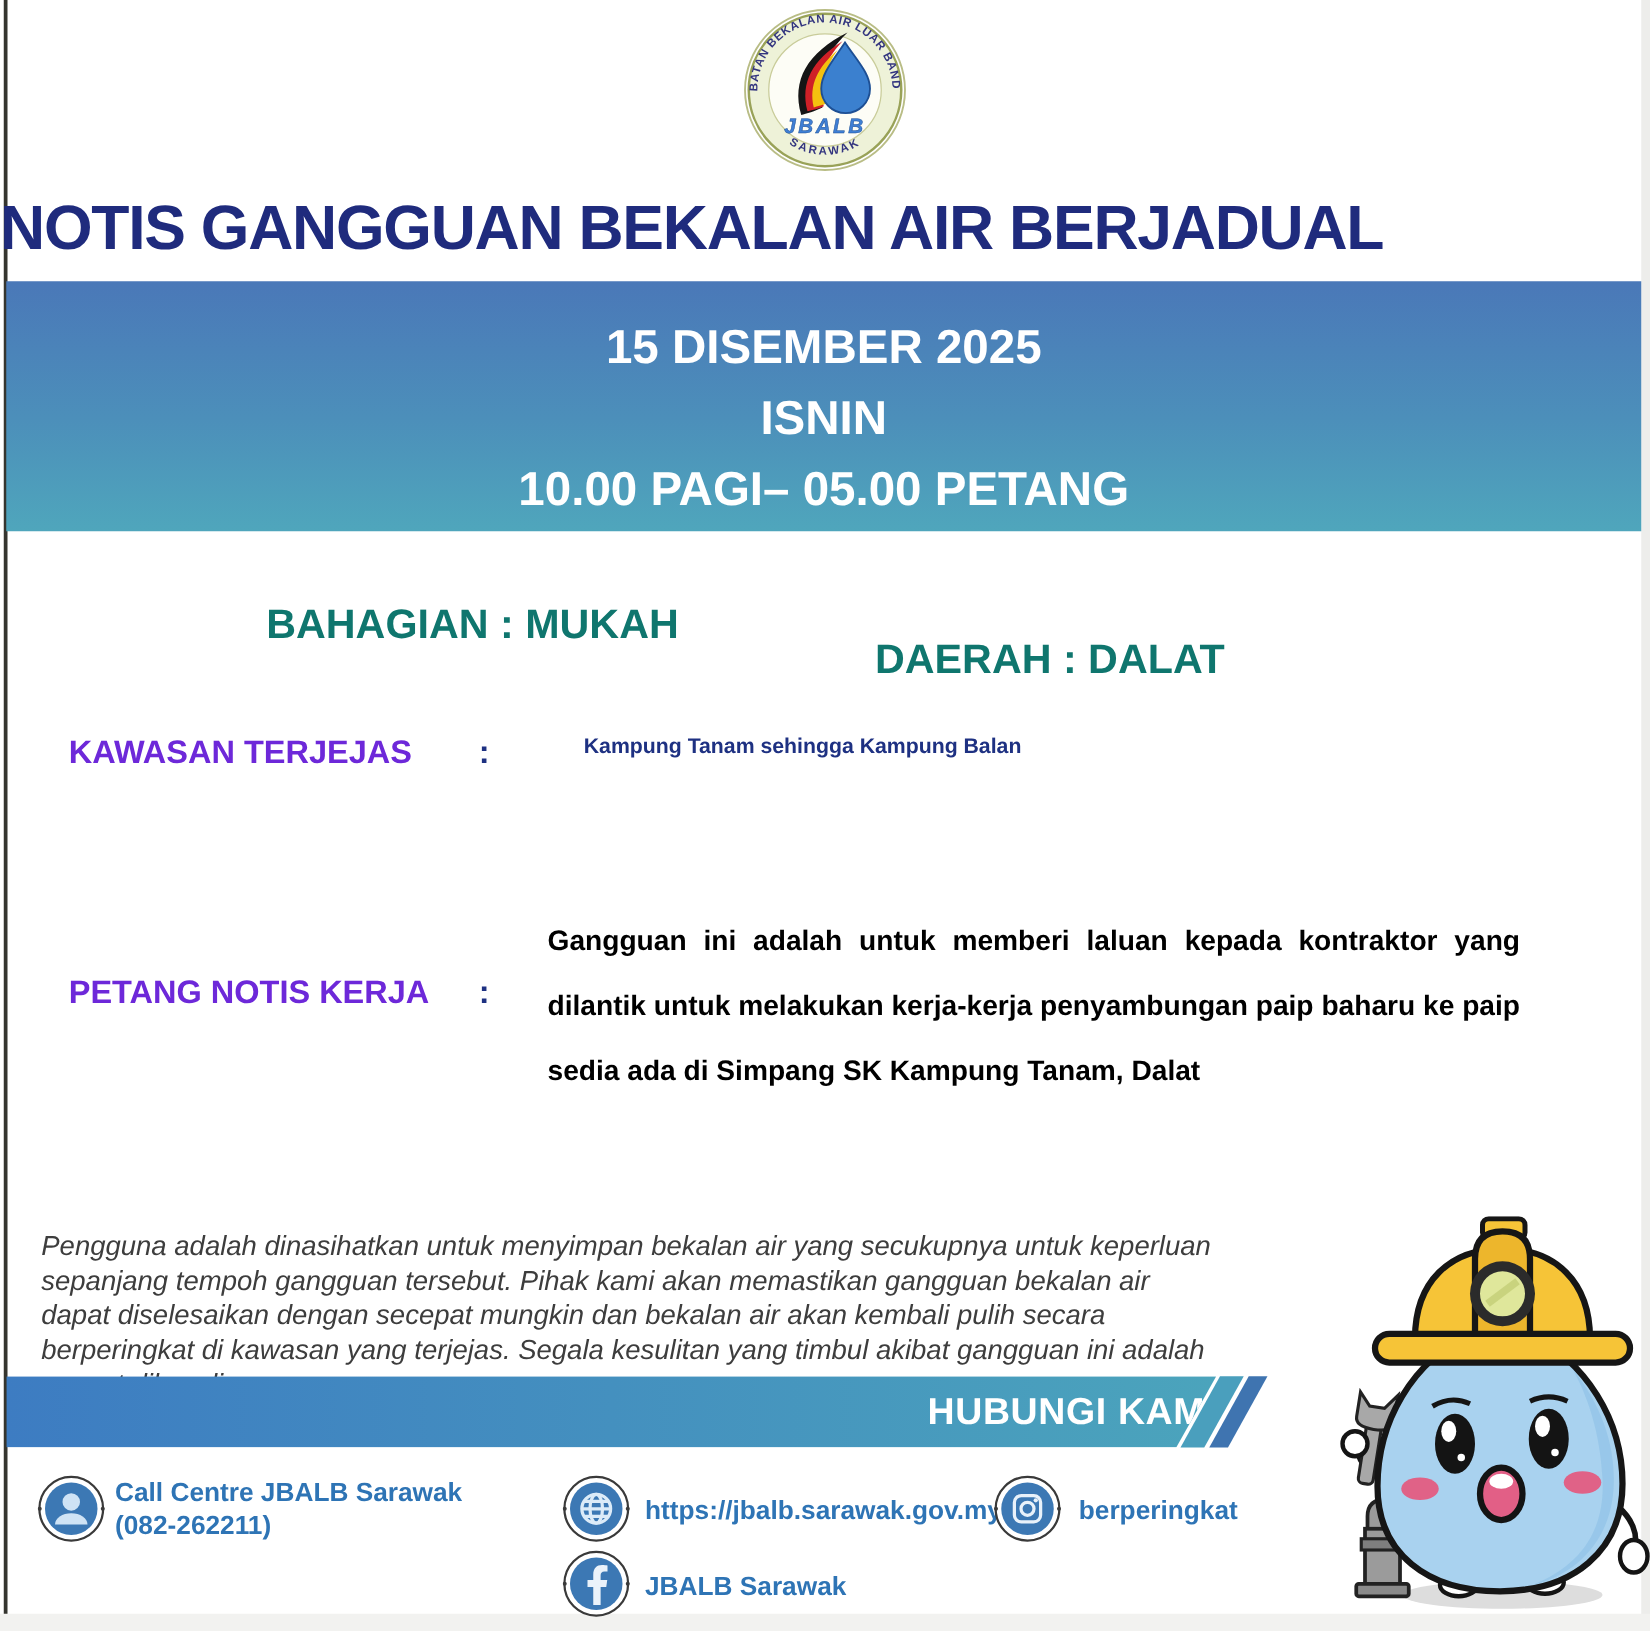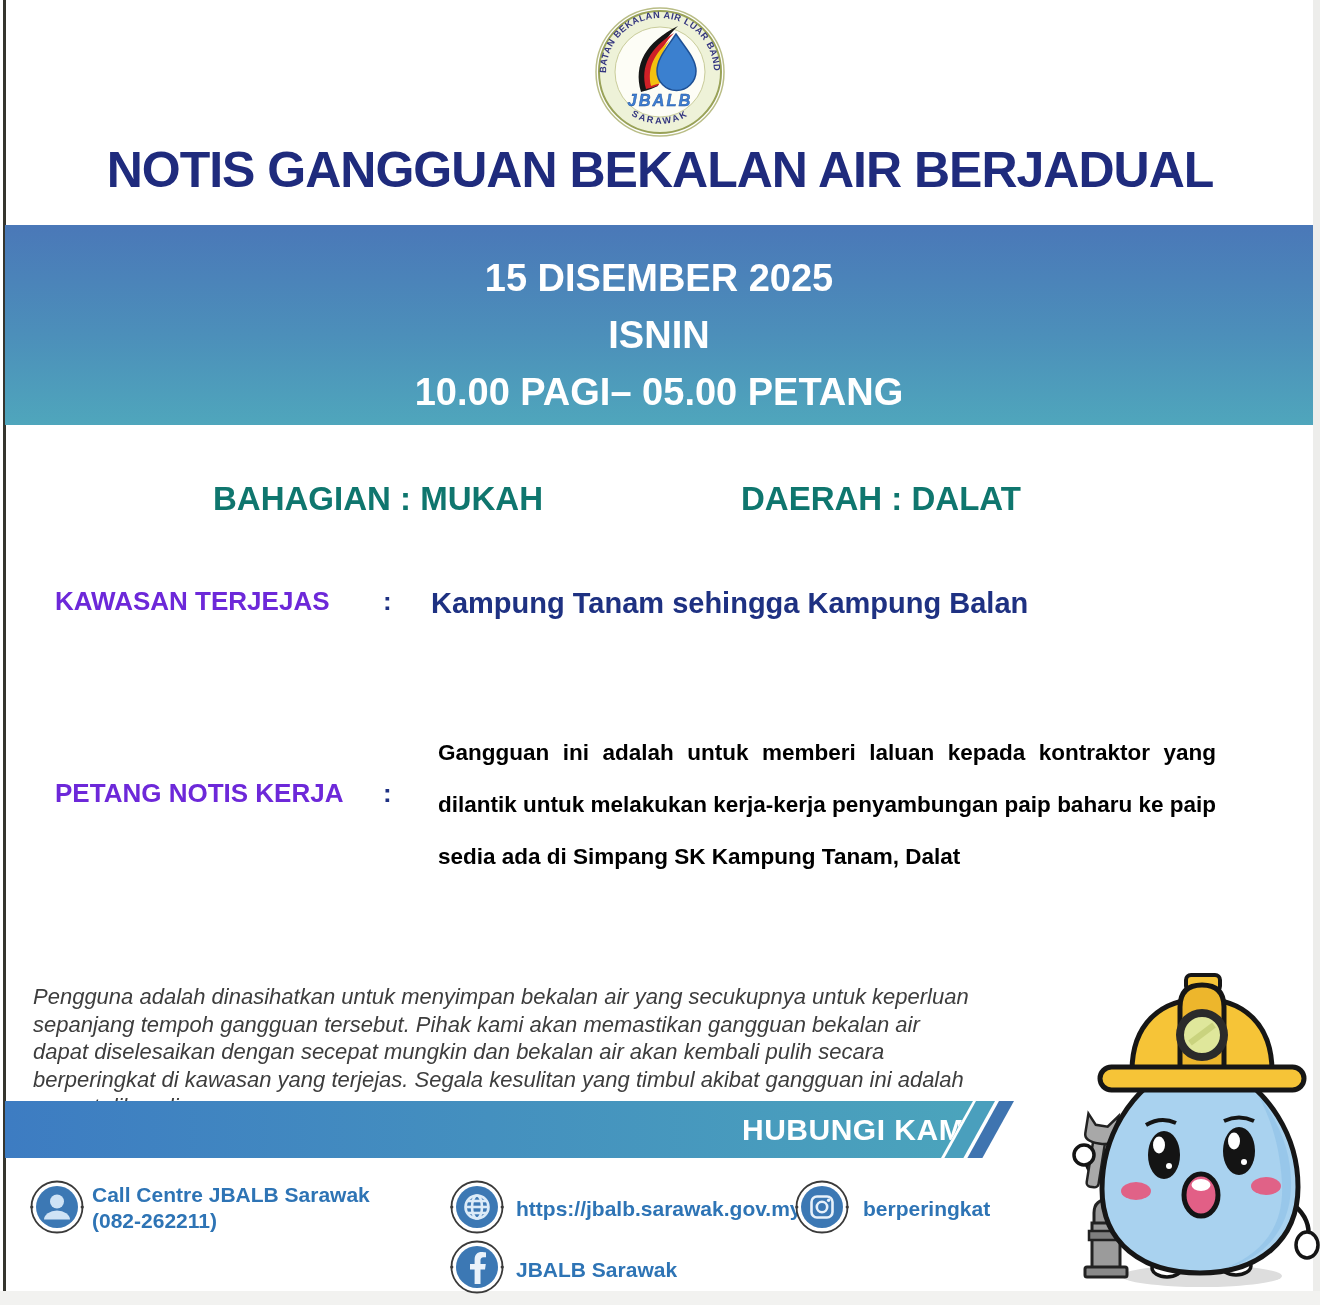--- a/index.html
+++ b/index.html
@@ -19,45 +19,45 @@
   .right-strip {
     position: absolute; right: 0; top: 0; width: 7px; height: 100%;
     background: #ededeb;
   }
   .bottom-strip {
     position: absolute; left: 0; bottom: 0; width: 100%; height: 14px;
     background: #f2f2f0;
   }
   .logo { position: absolute; left: 594px; top: 6px; width: 132px; height: 132px; }
   .title {
-    position: absolute; left: 0; top: 141px; width: 100%;
-    text-align: center; font-size: 50px; font-weight: bold;
+    position: absolute; left: 0; top: 153px; width: 100%;
+    font-size: 50px; font-weight: bold;
     letter-spacing: -1px; color: #1f2b7d;
   }
   .banner {
     position: absolute; left: 5px; top: 225px; width: 1308px; height: 200px;
     background: linear-gradient(180deg, #4a78b8 0%, #4c8fba 55%, #4fa6bc 100%);
     color: #ffffff; text-align: center; padding-top: 25px;
   }
   .banner div { font-size: 38px; font-weight: bold; line-height: 57px; }
   .region-row { position: absolute; left: 0; top: 480px; width: 100%; height: 40px; }
   .region-row span {
     position: absolute; font-size: 33px; font-weight: bold; color: #0f766e;
   }
   .bahagian { left: 213px; }
-  .daerah { left: 741px; }
+  .daerah { left: 700px; margin-top: 28px; }
   .detail-label {
     position: absolute; left: 55px; font-size: 26px; font-weight: bold; color: #6d28d9;
   }
   .detail-colon {
     position: absolute; left: 383px; font-size: 26px; font-weight: bold; color: #1e3182;
   }
   .kawasan-value {
-    position: absolute; left: 431px; top: 587px; width: 740px;
-    font-size: 29px; font-weight: bold; color: #1e3182;
+    position: absolute; left: 467px; top: 587px; width: 740px;
+    font-size: 17px; font-weight: bold; color: #1e3182;
   }
   .huraian-value {
     position: absolute; left: 438px; top: 727px; width: 778px;
     font-size: 22.5px; font-weight: bold; color: #000000;
     line-height: 52px; text-align: justify;
   }
   .advisory {
     position: absolute; left: 33px; top: 983px; width: 945px;
     font-size: 22px; font-style: italic; color: #3d3d3d; line-height: 27.5px;
   }

